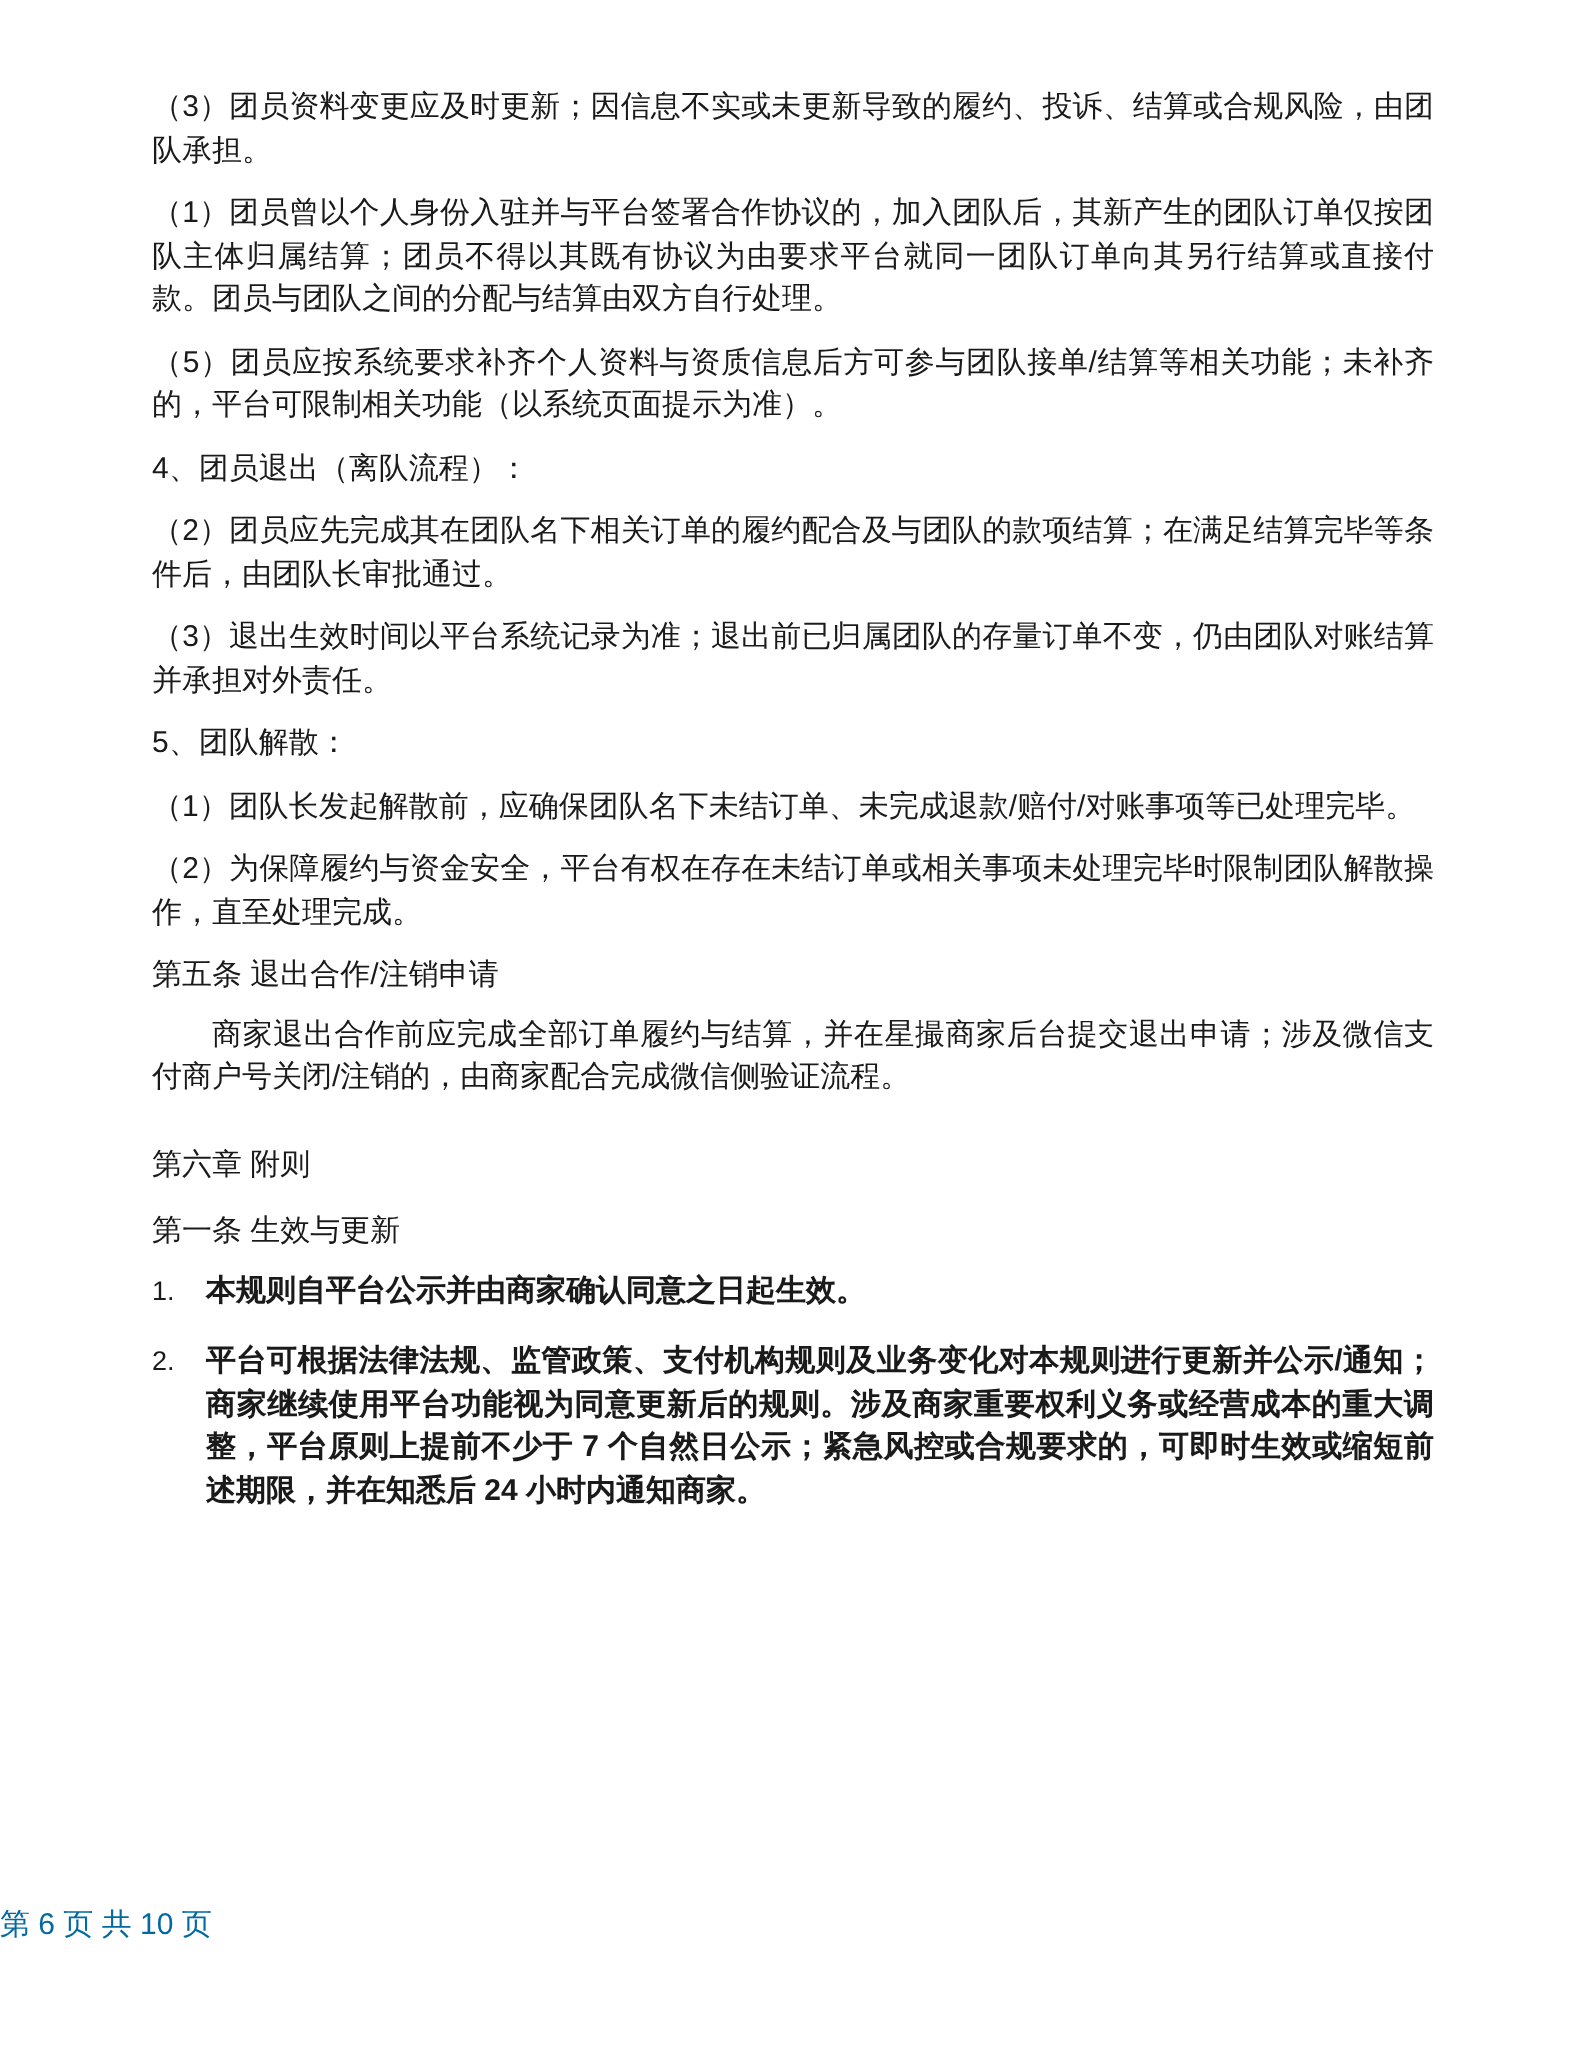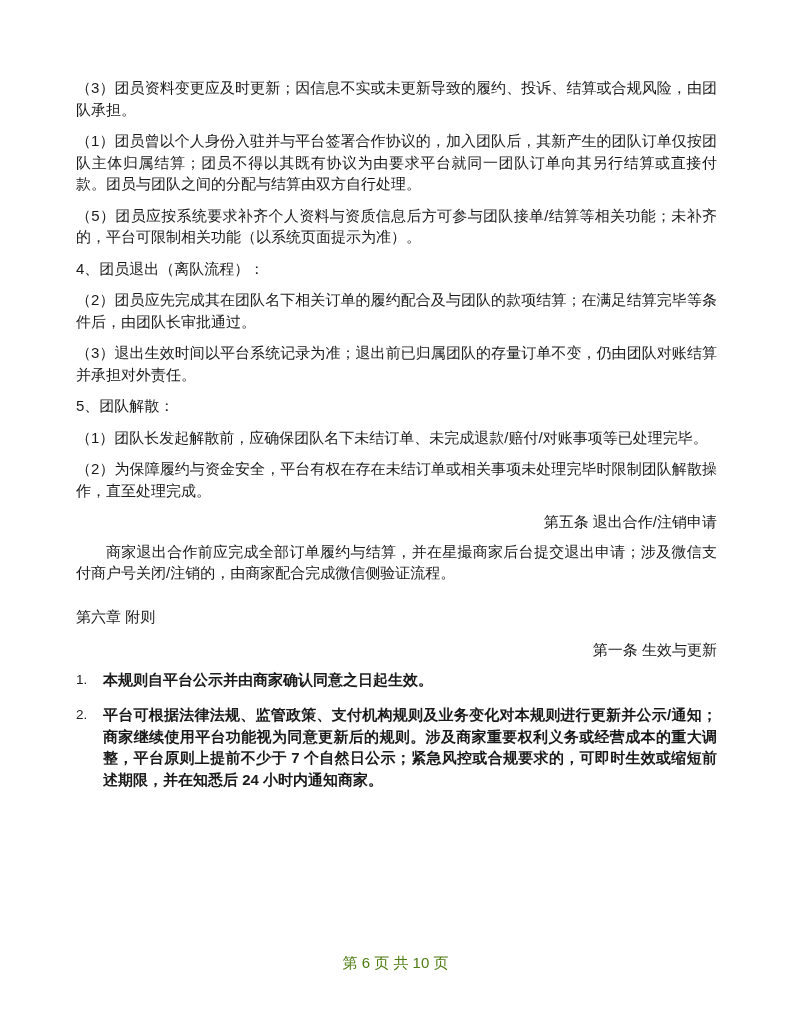--- a/index.html
+++ b/index.html
@@ -12,39 +12,38 @@
     height: 1024px;
     overflow: hidden;
     position: relative;
     font-family: "Liberation Sans", sans-serif;
     color: #1a1a1a;
   }
   .page {
     box-sizing: border-box;
     width: 791px;
     height: 1024px;
-    padding: 77px 74px 0 76px;
+    padding: 43px 74px 0 76px;
     background: #ffffff;
   }
   .blk {
     font-size: 15px;
     line-height: 21.5px;
     margin: 0 0 10px 0;
   }
   .para {
     text-align: justify;
   }
   .para_indent {
     text-indent: 2em;
     text-align: justify;
   }
   .heading {
     margin-top: 8px;
     margin-bottom: 8px;
-    text-align: right;
   }
   .chapter {
     margin-top: 22px;
     margin-bottom: 12px;
   }
   .list_item {
     display: flex;
     margin-bottom: 14px;
   }
   .li-num {
@@ -55,24 +54,24 @@
   .li-text {
     flex: 1;
     text-align: justify;
     font-weight: bold;
   }
   .footer {
     position: absolute;
     left: 0;
     right: 0;
     bottom: 52px;
-    text-align: center;
+    text-align: left;
     font-size: 15px;
     line-height: 18px;
-    color: #4d7c0f;
+    color: #0369a1;
   }
 </style>
 </head>
 <body>
 
 <main class="page">
     <div class="blk para">（3）团员资料变更应及时更新；因信息不实或未更新导致的履约、投诉、结算或合规风险，由团队承担。</div>
     <div class="blk para">（1）团员曾以个人身份入驻并与平台签署合作协议的，加入团队后，其新产生的团队订单仅按团队主体归属结算；团员不得以其既有协议为由要求平台就同一团队订单向其另行结算或直接付款。团员与团队之间的分配与结算由双方自行处理。</div>
     <div class="blk para">（5）团员应按系统要求补齐个人资料与资质信息后方可参与团队接单/结算等相关功能；未补齐的，平台可限制相关功能（以系统页面提示为准）。</div>
     <div class="blk para">4、团员退出（离队流程）：</div>

